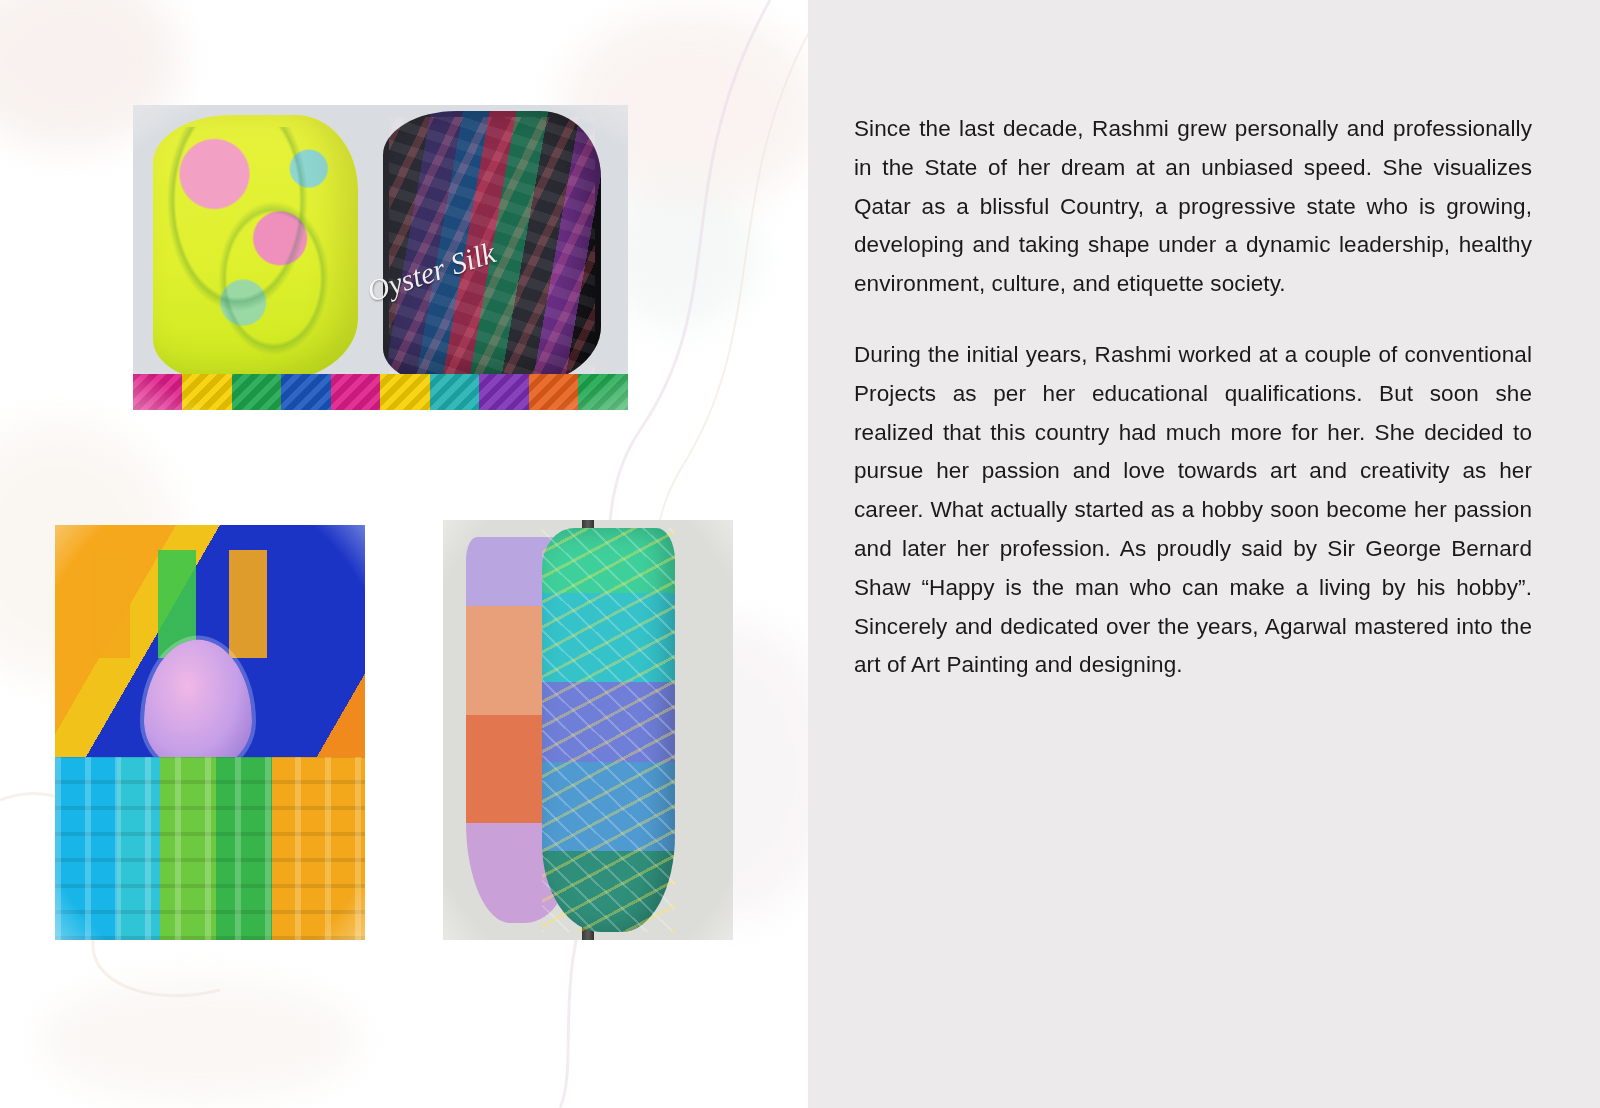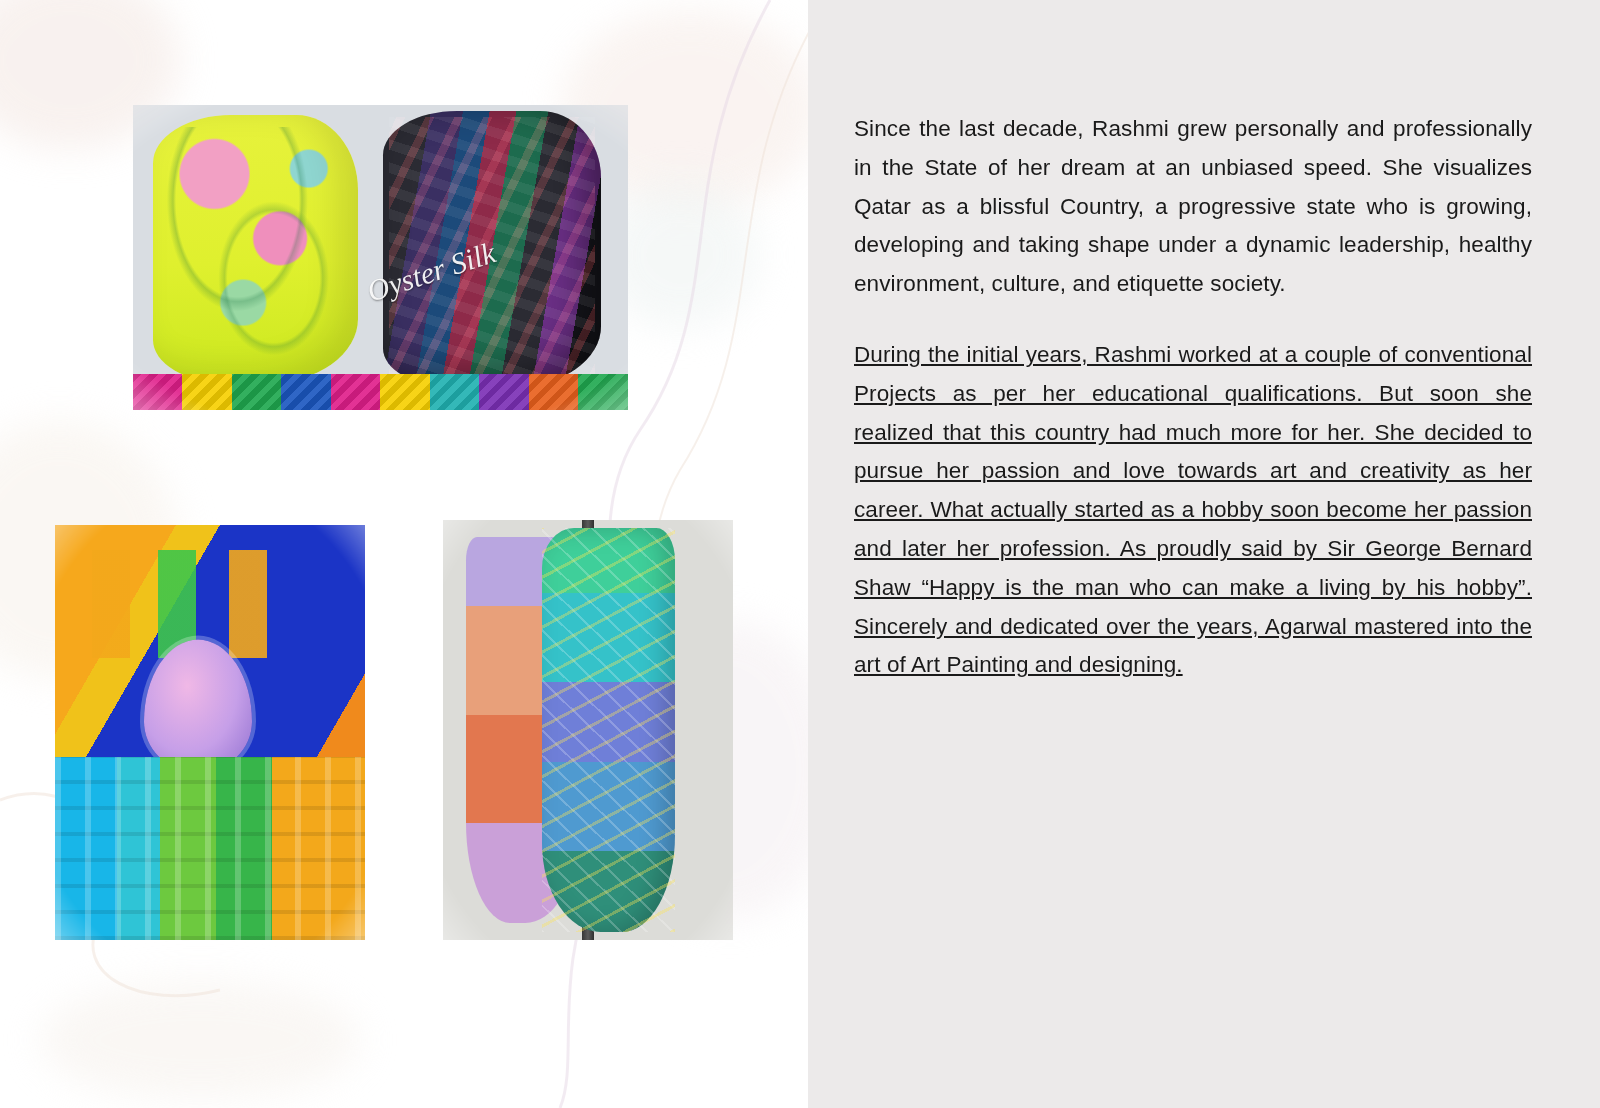--- a/index.html
+++ b/index.html
@@ -198,21 +198,21 @@
   .para {
     margin: 0 0 32px 0;
     font-family: "Liberation Sans", sans-serif;
     font-size: 22.5px;
     line-height: 38.8px;
     color: #1a1a1a;
     text-align: justify;
     text-justify: inter-word;
     letter-spacing: .1px;
   }
-  .para:last-child { margin-bottom: 0; text-decoration: underline; }
+  .para:last-child { margin-bottom: 0; }
 </style>
 </head>
 <body>
 
 <div class="page">
 
   <div class="left-panel">
 
     <div class="blob" style="left:-40px; top:-30px; width:220px; height:180px; background:#f3e7e2;"></div>
     <div class="blob" style="left:560px; top:10px; width:260px; height:200px; background:#f6ebe6;"></div>

